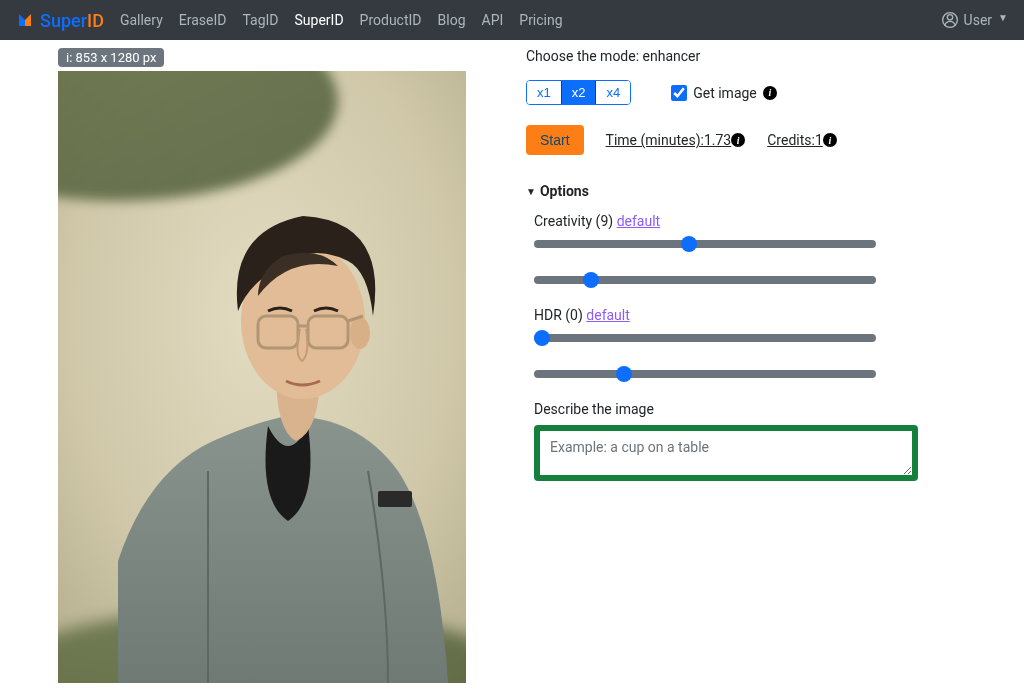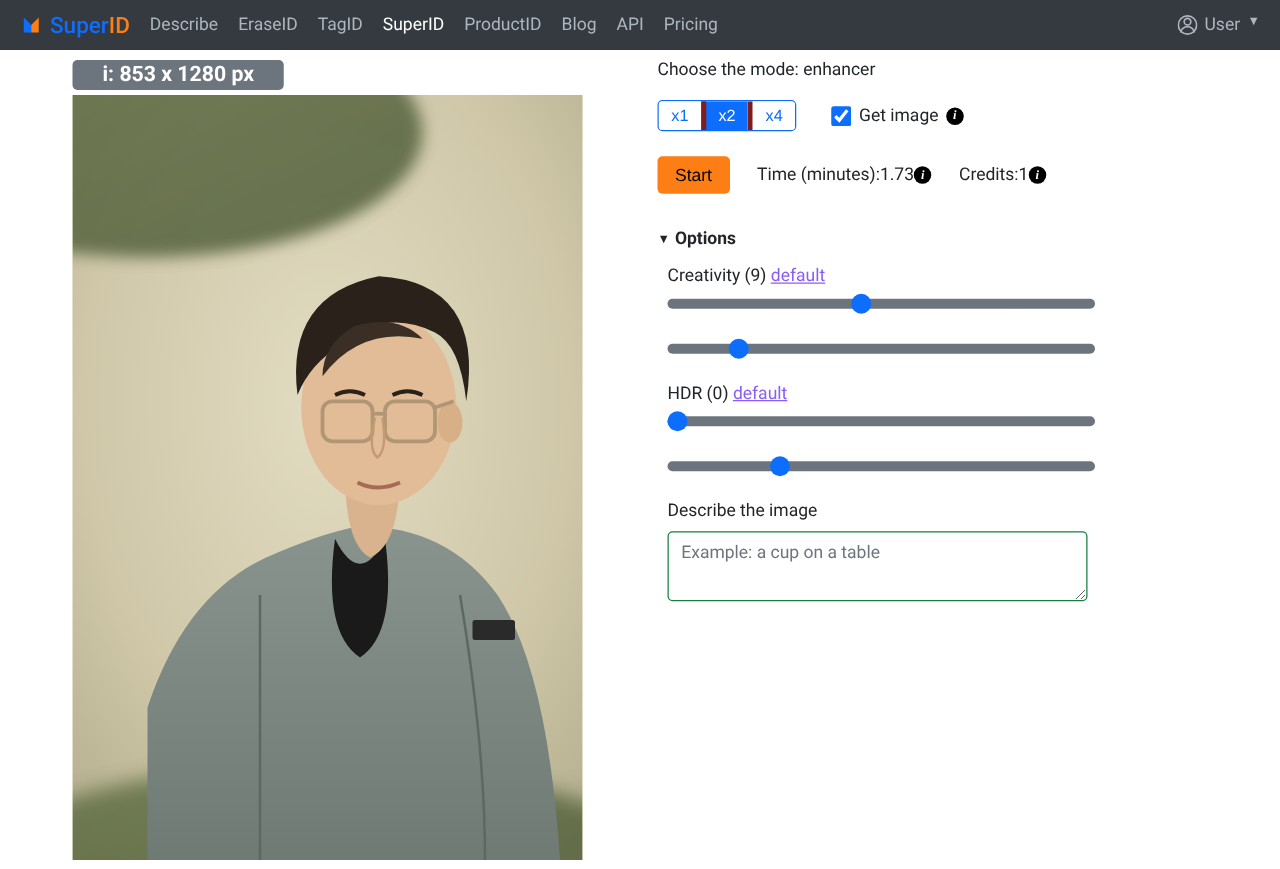--- a/index.html
+++ b/index.html
@@ -16,72 +16,72 @@
   .nav-link.active { color: #fff; }
   .nav-spacer { flex: 1; }
   .user-menu { display: flex; align-items: flex-start; gap: 6px; color: #adb5bd; cursor: pointer; font-size: 14px; }
   .caret-down { font-size: 10px; }
 
   
   .main { display: flex; gap: 60px; padding: 8px 0 0 58px; }
   .left-col { width: 408px; }
   .right-col { width: 350px; padding-top: 0; }
 
-  .dim-badge { display: inline-block; background: #6c757d; color: #fff; font-size: 17px; padding: 2px 24px; border-radius: 4px; margin-bottom: 4px; font-weight: 700; }
+  .dim-badge { display: inline-block; background: #6c757d; color: #fff; font-size: 13px; padding: 2px 8px; border-radius: 4px; margin-bottom: 4px; font-weight: 400; }
 
   .image-preview { width: 408px; height: 612px; background: linear-gradient(180deg, #bebd97 0%, #d4cdb0 40%, #cdc4a7 100%); position: relative; overflow: hidden; }
   .image-preview svg { position: absolute; top: 0; left: 0; }
 
   .mode-label { font-size: 14px; margin-bottom: 16px; }
 
   .mode-toggle { display: inline-flex; border: 1px solid #6c757d; border-radius: 6px; overflow: hidden; margin-bottom: 20px; }
   .mode-btn { padding: 8px 16px; font-size: 16px; background: #fff; cursor: pointer; border: none; }
   .mode-btn:first-child { border-right: 1px solid #6c757d; }
   .mode-btn.active { background: linear-gradient(135deg, #d2b896 0%, #c8a77e 50%, #b89670 100%); }
 
-  .controls-row { display: flex; align-items: center; gap: 28px; margin-bottom: 20px; }
+  .controls-row { display: flex; align-items: center; gap: 40px; margin-bottom: 20px; }
   .scale-group { display: inline-flex; border: 1px solid #0d6efd; border-radius: 4px; overflow: hidden; }
   .scale-btn { padding: 4px 10px; font-size: 13px; background: #fff; color: #0d6efd; cursor: pointer; border: none; }
-  .scale-btn + .scale-btn { border-left: 4px solid #7f1d1d; }
+  .scale-btn + .scale-btn { border-left: 1px solid #7f1d1d; }
   .scale-btn.active { background: #0d6efd; color: #fff; }
   .check-row { display: flex; align-items: center; gap: 6px; }
   .check-row input[type=checkbox] { width: 16px; height: 16px; accent-color: #0d6efd; cursor: pointer; }
   .info-icon { display: inline-flex; align-items: center; justify-content: center; width: 14px; height: 14px; border-radius: 50%; background: #000; color: #fff; font-size: 10px; font-weight: bold; font-style: italic; font-family: Georgia, serif; }
 
   .action-row { display: flex; align-items: center; gap: 22px; margin-bottom: 28px; }
-  .start-btn { background: #fd7e14; color: #000000; border: none; border-radius: 4px; padding: 7px 14px; font-size: 14px; cursor: pointer; }
-  .stat { font-size: 14px; display: flex; align-items: center; gap: 0; }
+  .start-btn { background: #fd7e14; color: #0c4a6e; border: none; border-radius: 4px; padding: 7px 14px; font-size: 14px; cursor: pointer; }
+  .stat { font-size: 14px; display: flex; align-items: center; gap: 0; text-decoration: underline; }
 
   .options-header { display: flex; align-items: center; gap: 4px; font-weight: 700; font-size: 14px; margin-bottom: 14px; cursor: pointer; }
   .options-caret { font-size: 10px; }
 
   .slider-block { margin-bottom: 20px; padding-left: 8px; }
   .slider-label { font-size: 14px; margin-bottom: 6px; }
   .slider-label a { color: #8b5cf6; text-decoration: underline; cursor: pointer; }
   input[type=range] { -webkit-appearance: none; width: 100%; height: 8px; background: #6c757d; border-radius: 4px; outline: none; cursor: pointer; }
   input[type=range]::-webkit-slider-thumb { -webkit-appearance: none; width: 16px; height: 16px; background: #0d6efd; border-radius: 50%; cursor: pointer; }
   input[type=range]::-moz-range-thumb { width: 16px; height: 16px; background: #0d6efd; border-radius: 50%; cursor: pointer; border: none; }
 
   .describe-label { font-size: 14px; margin-bottom: 8px; padding-left: 8px; }
-  .describe-textarea { width: 336px; height: 56px; border: 1px solid #15803d; border-radius: 4px; padding: 8px 10px; font-size: 14px; font-family: inherit; resize: both; margin-left: 8px; }
+  .describe-textarea { width: 384px; height: 56px; border: 6px solid #15803d; border-radius: 4px; padding: 8px 10px; font-size: 14px; font-family: inherit; resize: both; margin-left: 8px; }
   .describe-textarea::placeholder { color: #6c757d; }
 </style>
 </head>
 <body>
 
 <div class="navbar">
   <div class="brand">
     <svg class="brand-logo" viewBox="0 0 24 24">
       <path d="M4 4 L4 20 L12 20 L12 12 L4 4 Z" fill="#0d6efd"></path>
       <path d="M20 4 L20 20 L12 20 L12 12 L20 4 Z" fill="#fd7e14"></path>
     </svg>
     <span><span class="brand-text-1">Super</span><span class="brand-text-2">ID</span></span>
   </div>
   <div class="nav-links">
-    <span class="nav-link">Describe</span>
+    <span class="nav-link">Gallery</span>
     <span class="nav-link">EraseID</span>
     <span class="nav-link">TagID</span>
     <span class="nav-link active">SuperID</span>
     <span class="nav-link">ProductID</span>
     <span class="nav-link">Blog</span>
     <span class="nav-link">API</span>
     <span class="nav-link">Pricing</span>
   </div>
   <div class="nav-spacer"></div>
   <div class="user-menu">

